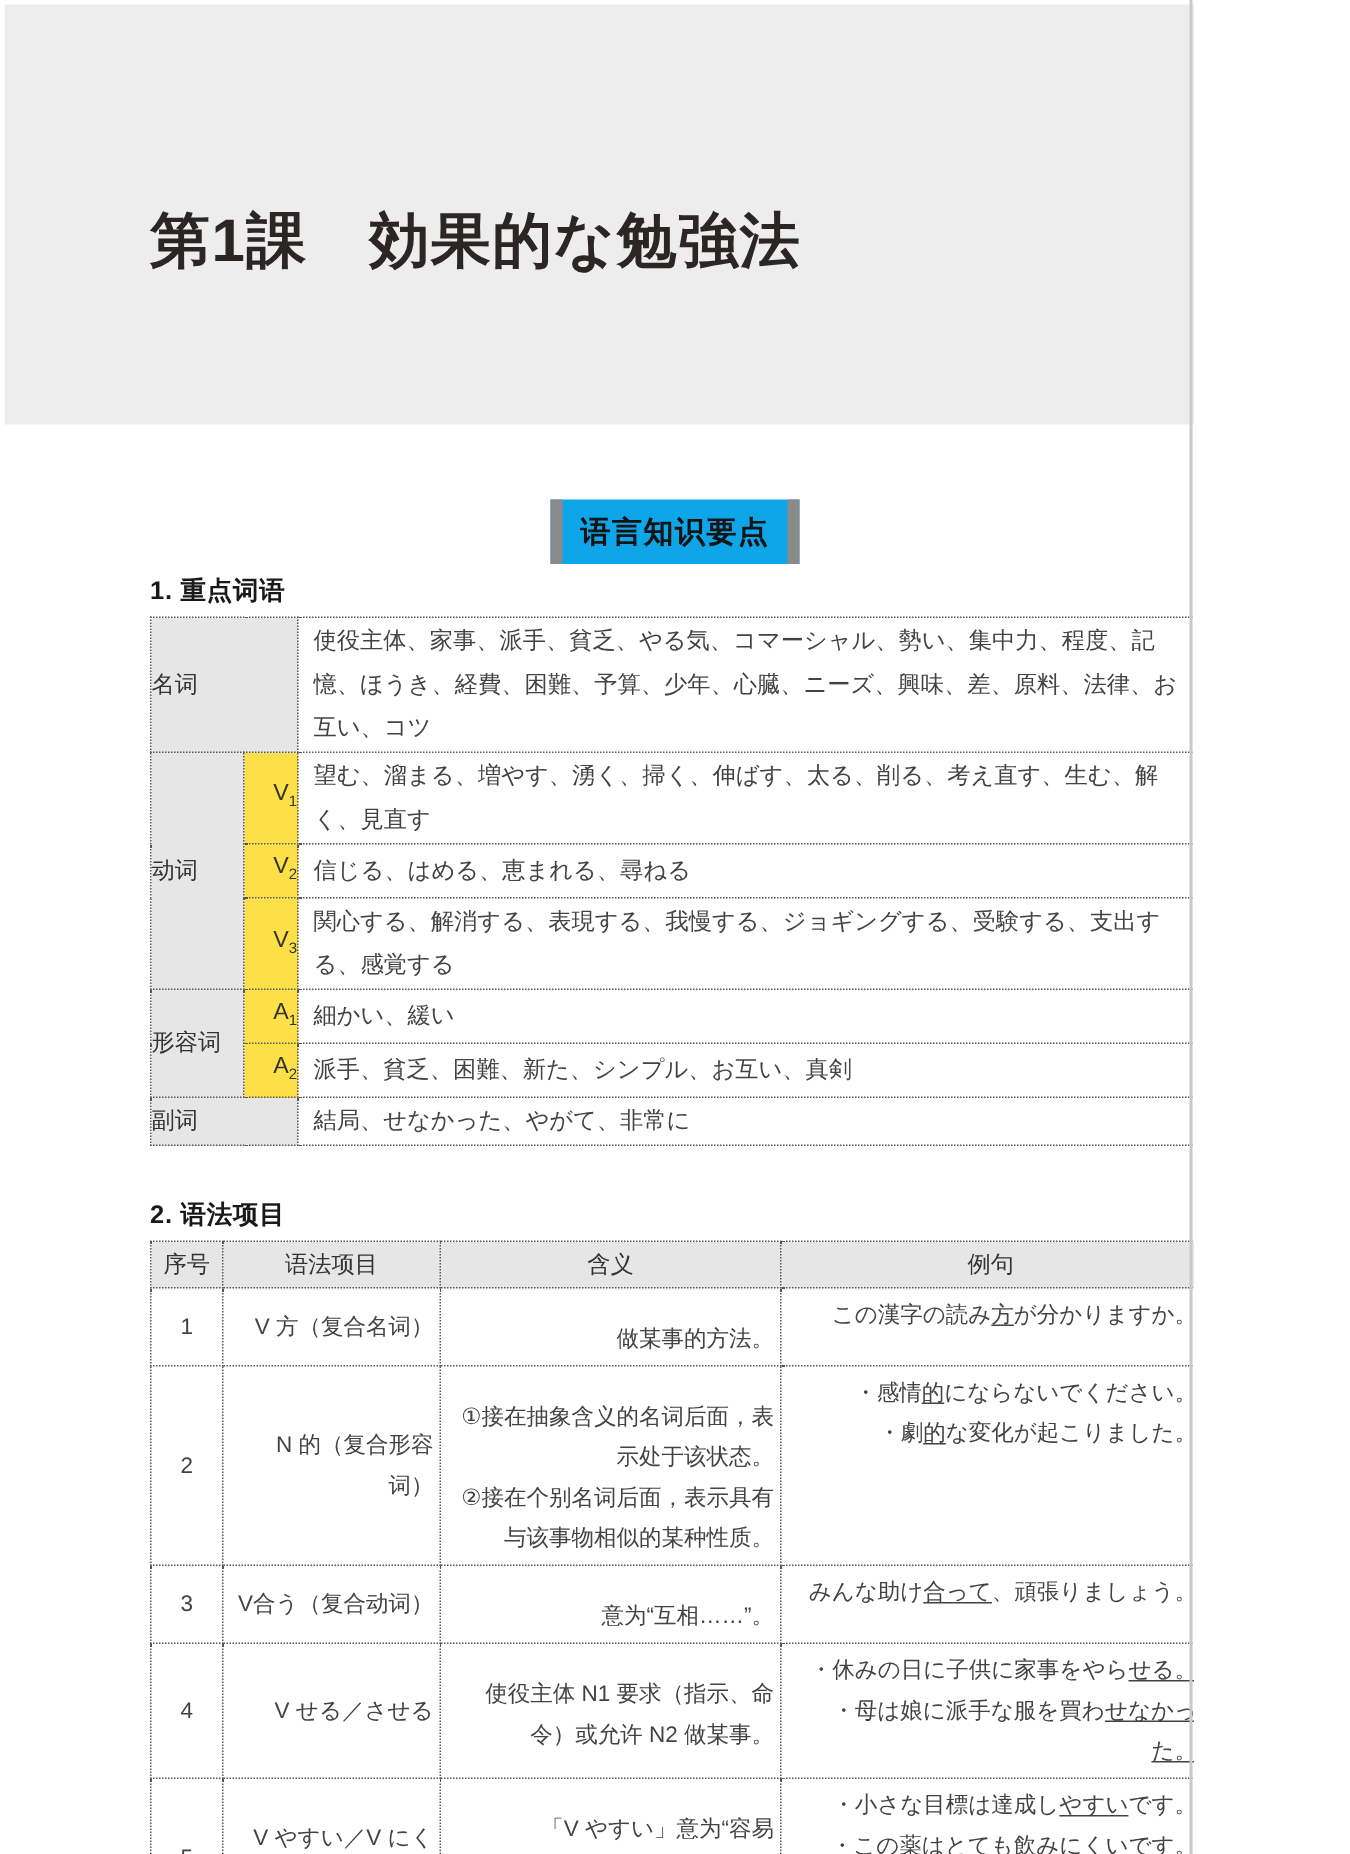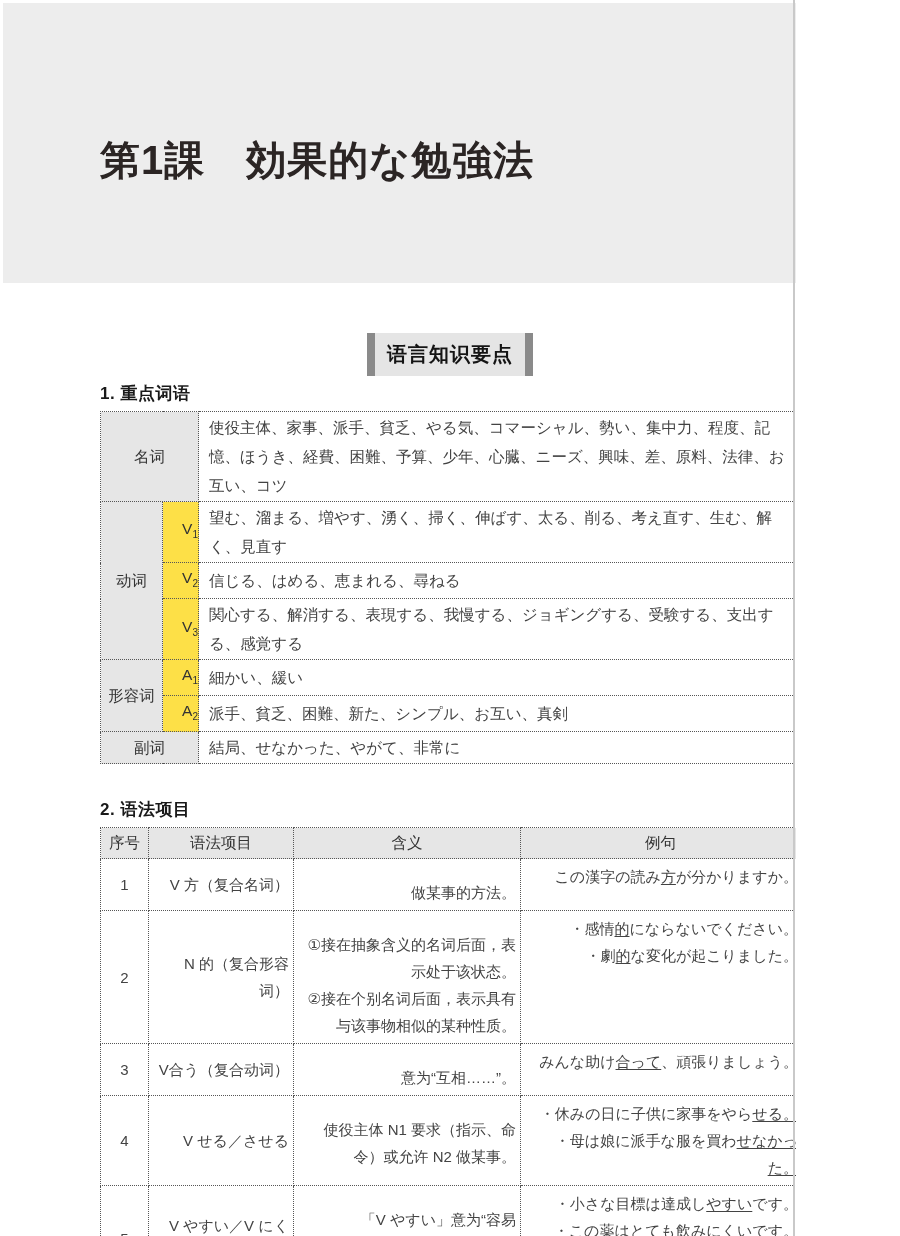--- a/index.html
+++ b/index.html
@@ -42,21 +42,21 @@
     width: 700px;
   }
 
   
   .badge {
     display: flex;
     align-items: stretch;
     width: 166px;
     height: 43px;
     margin: 50px auto 6px auto;
-    background: #e5e5e5;
+    background: #0ea5e9;
     font-family: Liberation Mono, monospace;
   }
   .badge-bar { width: 8px; background: #8a8a8a; }
   .badge-text {
     flex: 1;
     display: flex;
     align-items: center;
     justify-content: center;
     font-size: 20px;
     font-weight: bold;
@@ -78,21 +78,21 @@
   
   .vocab-table { margin-bottom: 34px; }
   .vocab-table td {
     font-size: 15.5px;
     line-height: 29px;
     color: #434343;
     vertical-align: middle;
   }
   .vocab-table .lbl-cell {
     background: #e6e6e6;
-    text-align: center;
+    text-align: left;
     color: #333333;
   }
   .vocab-table .sub-cell {
     background: #fde047;
     text-align: right;
     color: #333333;
   }
   .vocab-table .sub-cell sub { font-size: 10px; }
   .vocab-table .content-cell {
     background: #ffffff;

